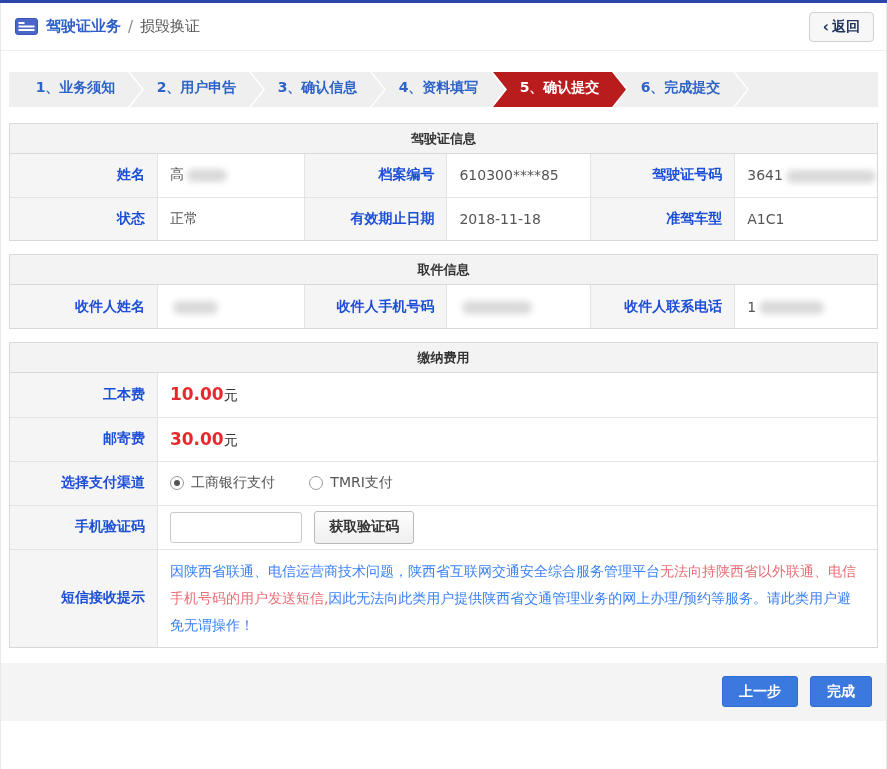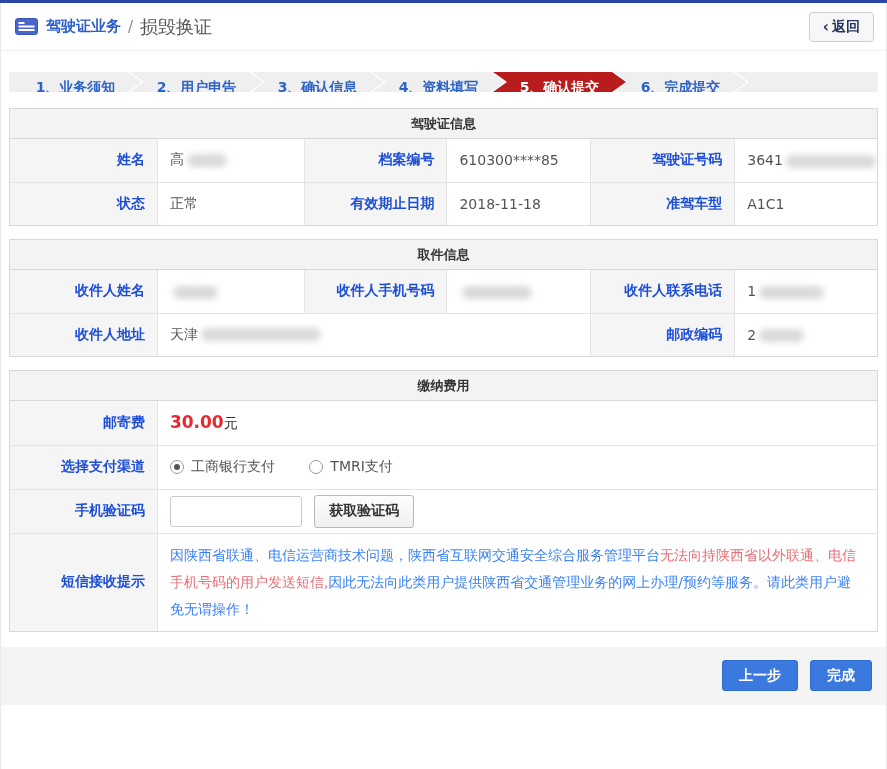--- a/index.html
+++ b/index.html
@@ -9,32 +9,32 @@
     background:#ffffff; color:#333; overflow:hidden;
     border-top:3px solid #2a46a8;
   }
   .page { width:100%; height:100%; border-left:1px solid #e9e9e9; border-right:1px solid #e9e9e9; }
 
   
   .header { height:48px; display:flex; align-items:center; padding:0 12px 0 14px; border-bottom:1px solid #efefef; position:relative; }
   .hd-icon { display:inline-flex; margin-right:8px; }
   .app-title { color:#2e5fc9; font-size:15px; font-weight:bold; }
   .crumb-sep { color:#888; font-size:15px; margin:0 7px; }
-  .page-title { color:#555; font-size:18px; }
+  .page-title { color:#555; font-size:15px; }
   .back-btn {
     position:absolute; right:12px; top:9px; height:30px; padding:0 13px;
     background:#f7f7f7; border:1px solid #cfcfcf; border-radius:4px;
     font-size:14px; font-weight:bold; color:#22355e; cursor:pointer;
     display:flex; align-items:center; gap:3px;
     font-family:"DejaVu Sans","Liberation Sans",sans-serif;
   }
   .back-chev { font-size:15px; font-weight:bold; }
 
   
-  .wizard { margin:21px 8px 16px; display:flex; height:20px; background:#ffffff; }
+  .wizard { margin:21px 8px 16px; display:flex; height:35px; background:#ffffff; }
   .step {
     flex:0 0 133px; background:#efefef; color:#2d63c7; font-size:14px; font-weight:bold;
     line-height:31px; text-align:center; cursor:pointer;
     clip-path:polygon(0 0, calc(100% - 14px) 0, 100% 50%, calc(100% - 14px) 100%, 0 100%, 14px 50%);
   }
   .step.first { clip-path:polygon(0 0, calc(100% - 14px) 0, 100% 50%, calc(100% - 14px) 100%, 0 100%); }
   .step + .step, .wizard .filler { margin-left:-12px; }
   .step.active { background:#b91c1c; color:#ffffff; }
   .filler { flex:1; background:#efefef; clip-path:polygon(0 0, 100% 0, 100% 100%, 0 100%, 14px 50%); }
 
@@ -137,34 +137,34 @@
     <table>
       <tbody>
           <tr>
         <td class="lbl w1">收件人姓名</td>
         <td class="val w2"><span></span><span class="blur b45"></span></td>
         <td class="lbl w3">收件人手机号码</td>
         <td class="val w4"><span></span><span class="blur b70"></span></td>
         <td class="lbl w5">收件人联系电话</td>
         <td class="val"><span>1</span><span class="blur b65"></span></td>
       </tr>
-      <tr>
-        <td class="lbl w1">收件人地址</td>
-        <td class="val" colspan="3"><span>天津</span><span class="blur b120"></span></td>
-        <td class="lbl w5">邮政编码</td>
-        <td class="val"><span>2</span><span class="blur b45"></span></td>
-      </tr>
     </tbody>
       </table>
   </div>
 
   <div class="sec">
     <div class="sec-hd">缴纳费用</div>
     <table class="pay">
       <tbody>
+          <tr>
+        <td class="lbl w1">工本费</td>
+        <td class="val" colspan="5">
+          <span class="fee">10.00</span><span class="fee-unit">元</span>
+        </td>
+      </tr>
       <tr>
         <td class="lbl w1">邮寄费</td>
         <td class="val" colspan="5">
           <span class="fee">30.00</span><span class="fee-unit">元</span>
         </td>
       </tr>
       <tr>
         <td class="lbl w1">选择支付渠道</td>
         <td class="val" colspan="5">
           <span class="opt">

